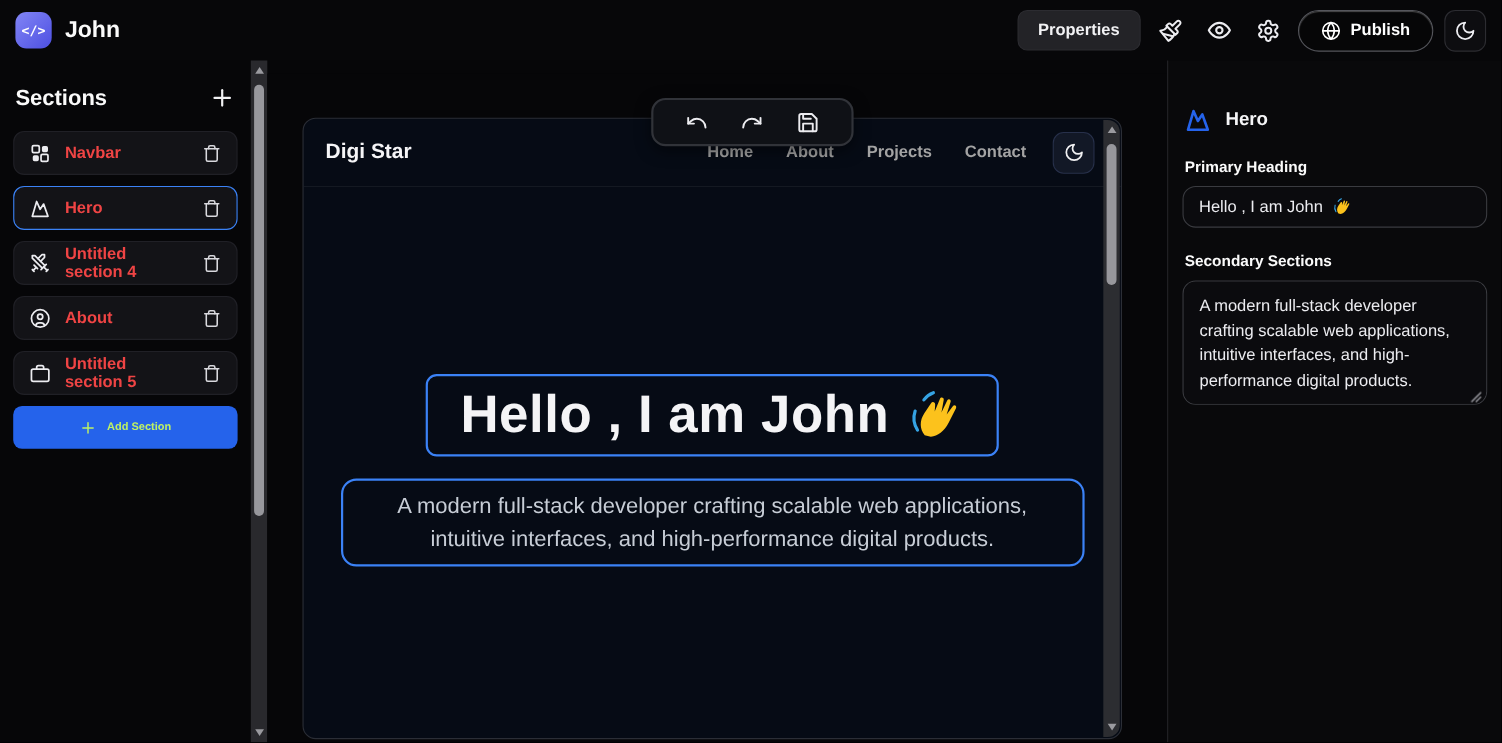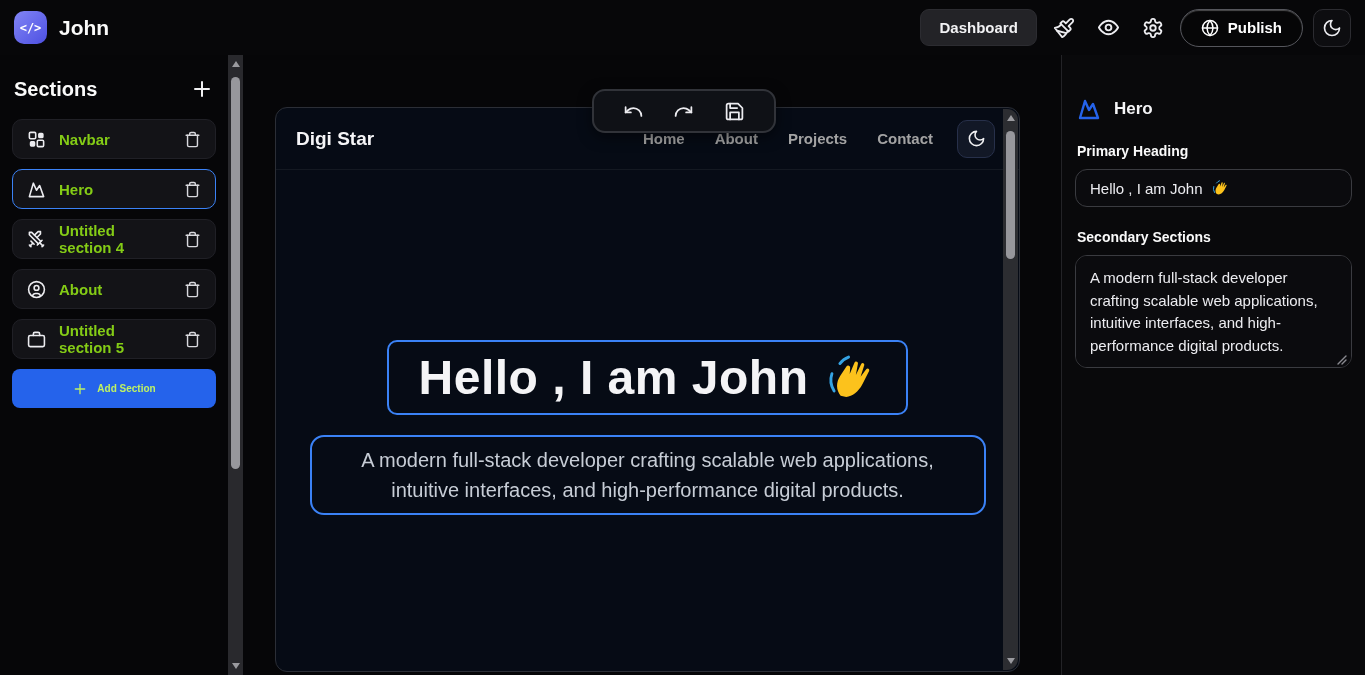--- a/index.html
+++ b/index.html
@@ -30,21 +30,21 @@
     border:1px solid #2c2c31; color:#ececf0; display:flex; align-items:center; justify-content:center; cursor:pointer; }
 
   
   .sidebar { position:absolute; top:55px; left:0; width:228px; bottom:0; background:#060608; padding:12px; }
   .sidebar-head { display:flex; align-items:center; justify-content:space-between; padding:10px 2px 18px 2px; }
   .sidebar-title { font-size:20px; font-weight:800; color:#fafafa; }
   .plus-btn { background:none; border:none; color:#f0f0f2; cursor:pointer; }
   .section-item { display:flex; align-items:center; gap:13px; height:40px; margin-bottom:10px;
     background:#131317; border:1px solid #202026; border-radius:10px; padding:0 14px; cursor:pointer; }
   .section-item.selected { border:1.5px solid #3b82f6; }
-  .section-item .label { font-size:15px; font-weight:600; color:#84cc16; flex:1; }
+  .section-item .label { font-size:15px; font-weight:600; color:#ef4444; flex:1; }
   .trash-btn { background:none; border:none; color:#d9d9de; cursor:pointer; padding:0; }
   .btn-add-section { width:100%; height:39px; margin-top:4px; background:#2563eb; border:none;
     border-radius:8px; color:#bef264; font-size:10px; font-weight:700; cursor:pointer;
     display:flex; align-items:center; justify-content:center; gap:9px; }
 
   
   .v-scroll { position:absolute; background:#29292d; }
   .v-scroll .thumb { position:absolute; left:3px; width:9px; background:#97979c; border-radius:5px; }
   .tri { position:absolute; left:3.5px; width:0; height:0;
     border-left:4px solid transparent; border-right:4px solid transparent; }
@@ -117,21 +117,21 @@
 </svg>
 
 <div class="app">
 
   <div class="header">
     <div class="logo">
       <span>&lt;/&gt;</span>
     </div>
     <div class="app-title">John</div>
     <div class="header-right">
-      <button class="btn-dashboard">Dashboard</button>
+      <button class="btn-dashboard">Properties</button>
       <button class="icon-btn">
         <svg class="ic" width="22" height="22" viewBox="0 0 24 24">
             <path d="M18.37 2.63 14 7l-1.59-1.59a2 2 0 0 0-2.82 0L8 7l9 9 1.59-1.59a2 2 0 0 0 0-2.82L17 10l4.37-4.37a2.12 2.12 0 1 0-3-3Z"></path>
             <path d="M9 8c-2 3-4 3.5-7 4l8 10c2-1 6-5 6-7"></path>
             <path d="M14.5 17.5 4.5 15"></path>
           </svg>
       </button>
       <button class="icon-btn">
         <svg class="ic" width="23" height="23" viewBox="0 0 24 24">
             <path d="M2 12s3.5-7 10-7 10 7 10 7-3.5 7-10 7-10-7-10-7Z"></path>

